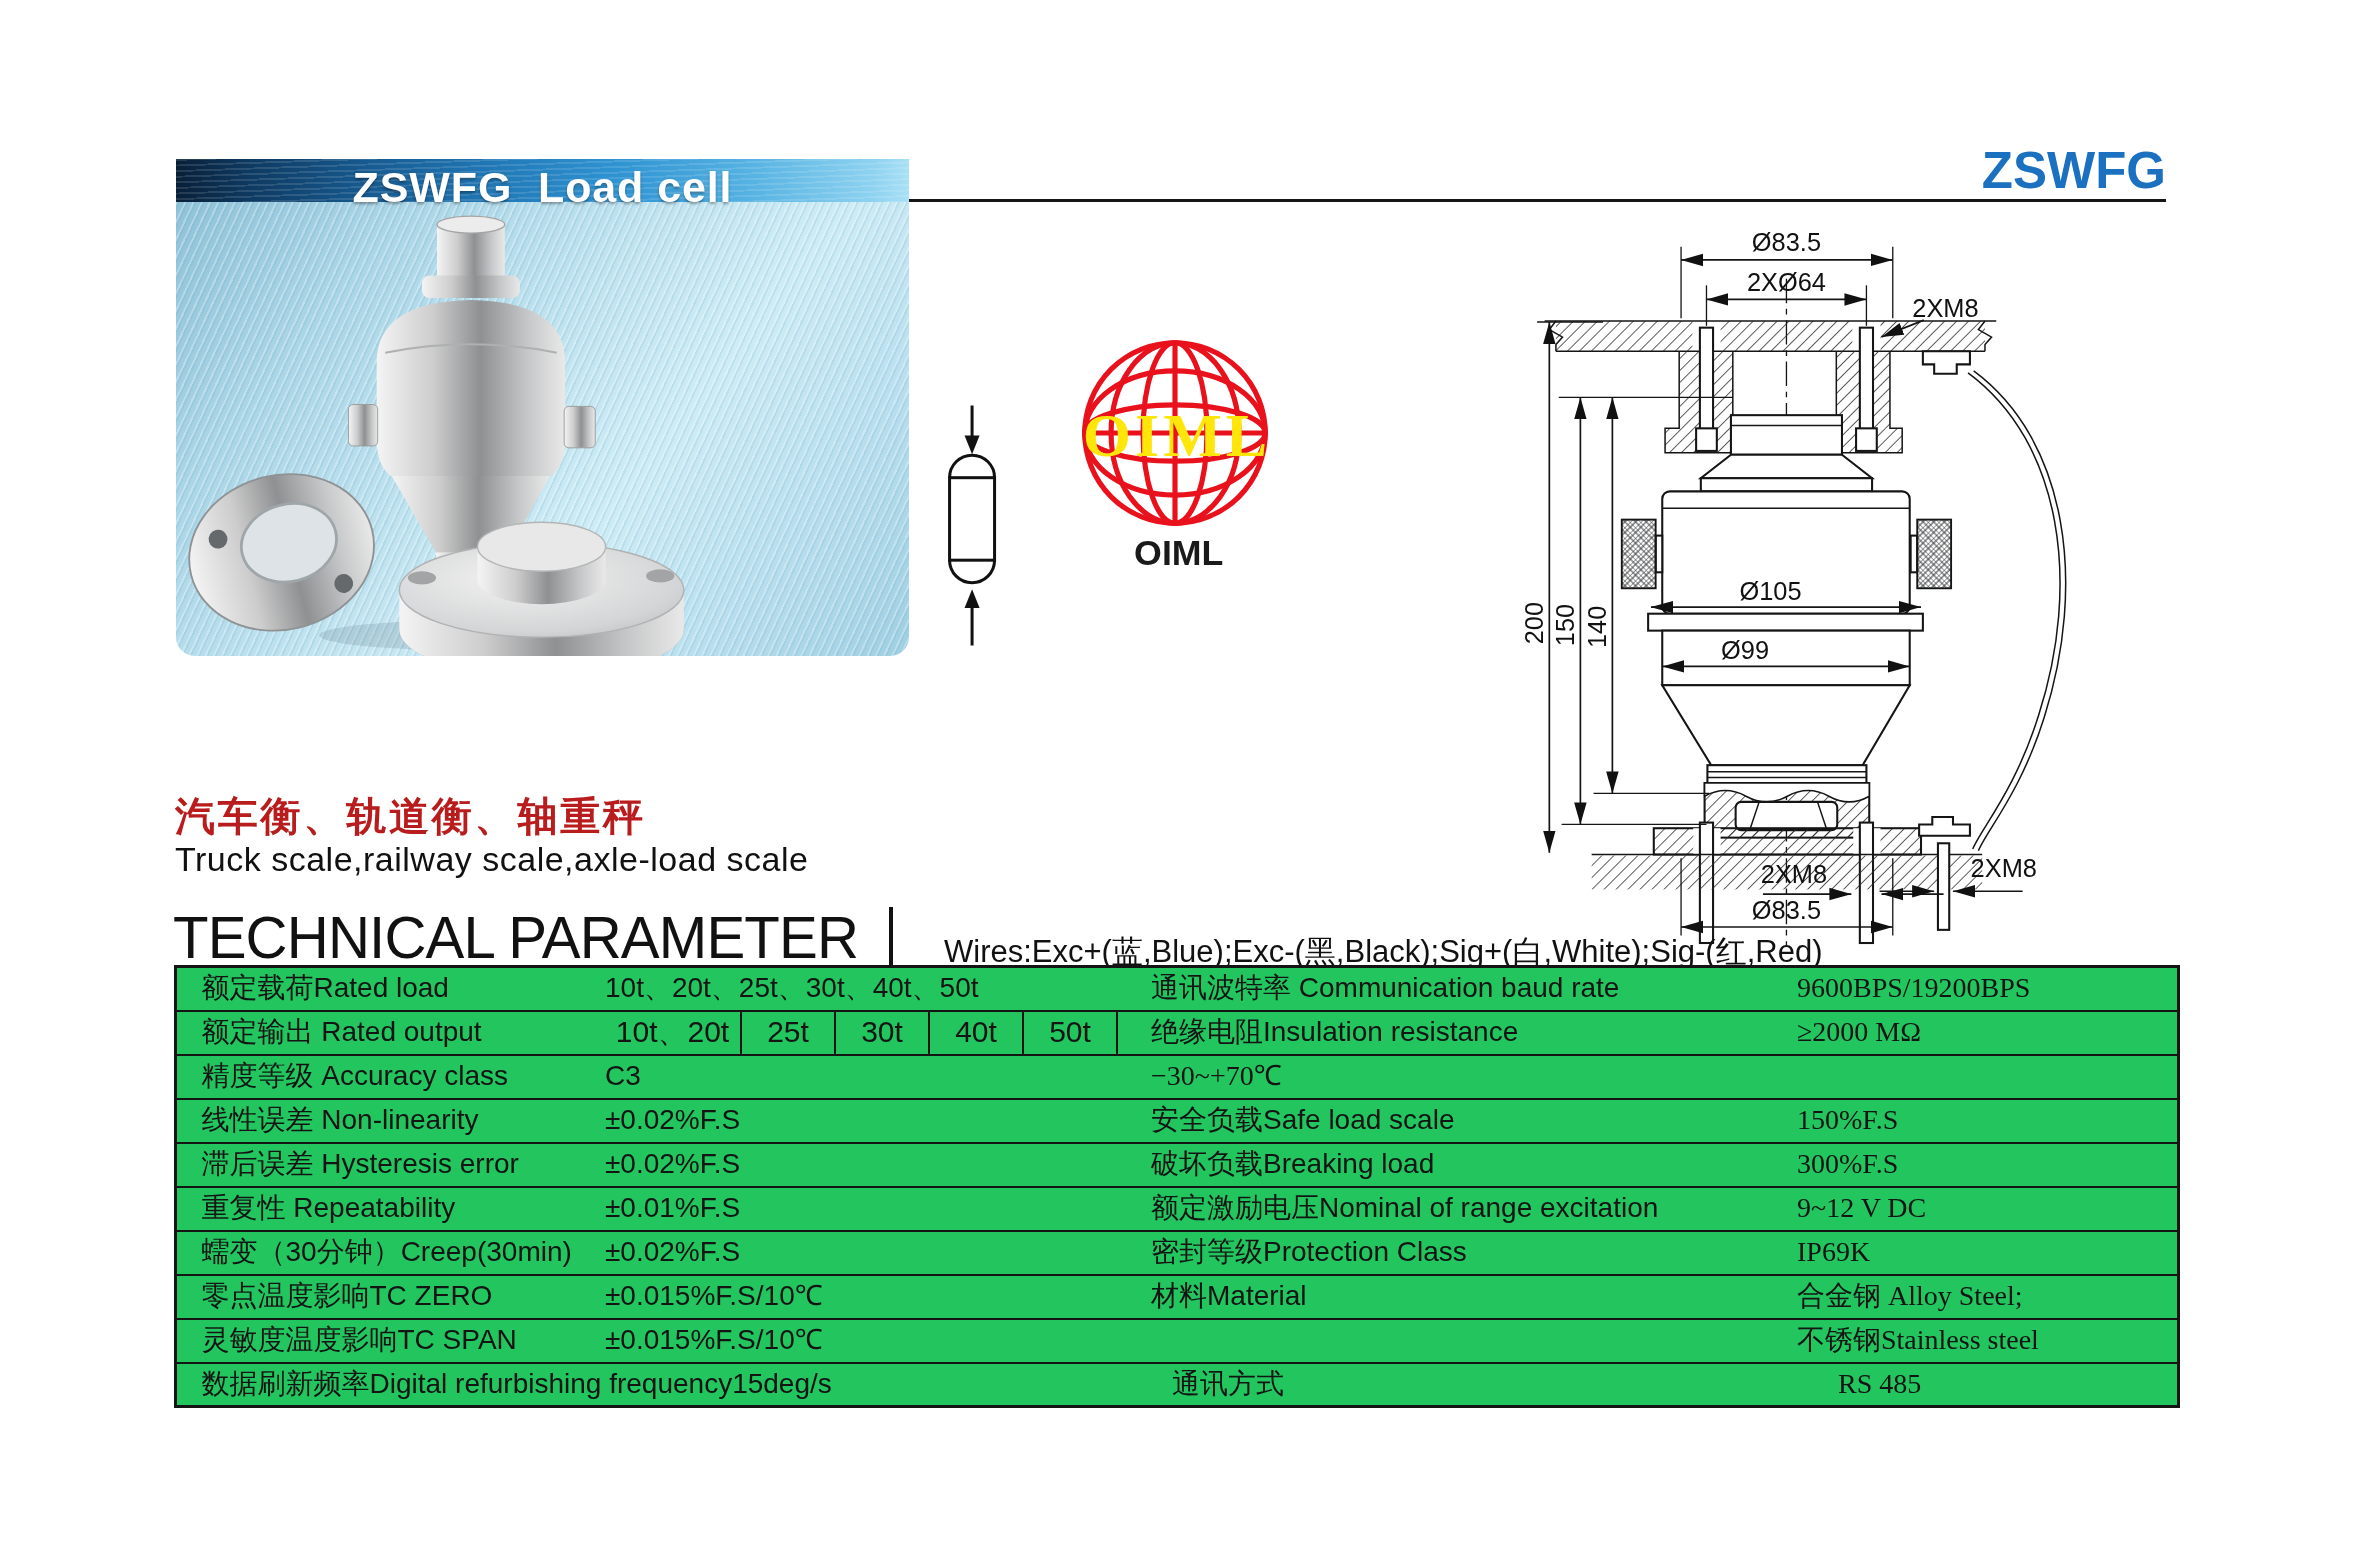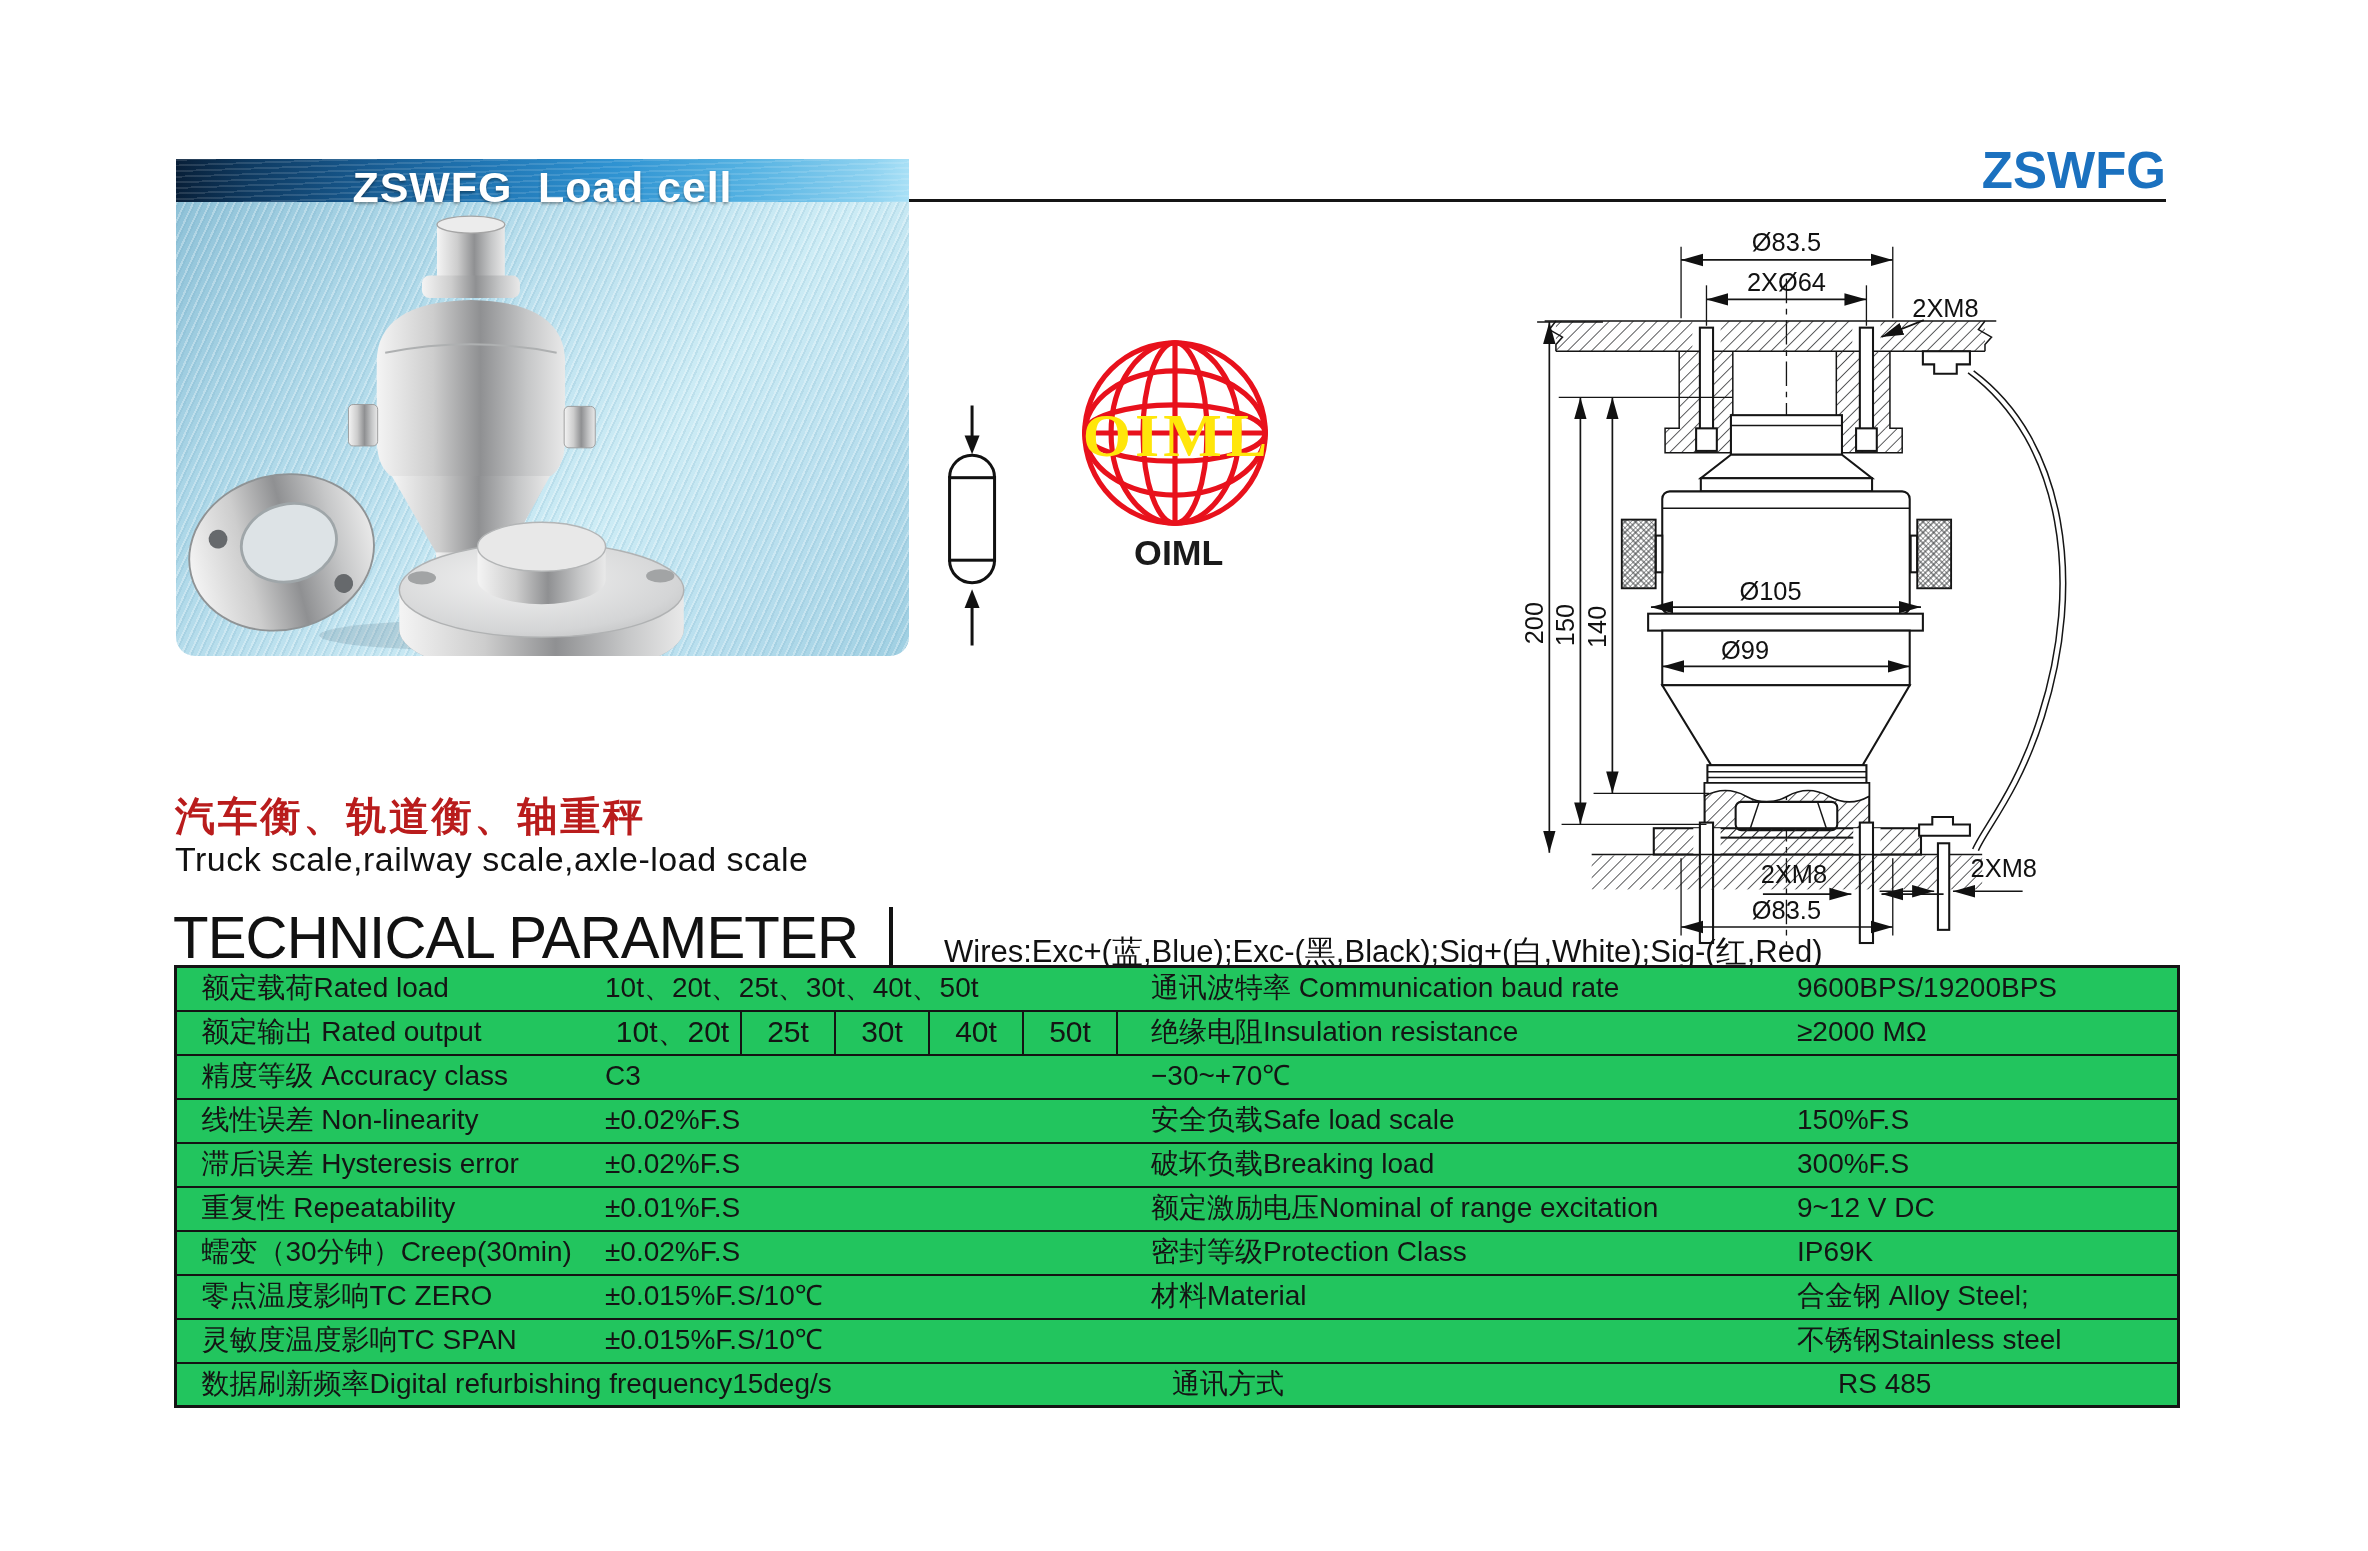--- a/index.html
+++ b/index.html
@@ -49,21 +49,21 @@
   .tech-drawing .cl  { stroke:#151515; stroke-width:1.4; stroke-dasharray:26 6 6 6; }
   .tech-drawing .dt  { font-family:"Liberation Sans",sans-serif; font-size:27px; fill:#111; }
   
   .tbl { position:absolute; left:174px; top:965px; width:2006px; background:#22c55e; border:3.8px solid #141414; }
   .tr { display:flex; height:44px; line-height:40px; border-bottom:2.8px solid #141414; font-size:28px; white-space:nowrap; }
   .tr:last-child { border-bottom:none; height:41px;gap:20px; }
   .c1 { width:428px; padding-left:24.5px; }
   .c1l { width:975px; padding-left:24.5px; }
   .c2 { width:546px; }
   .c3 { width:646px; }
-  .c4 { flex:1; }
+  .c4 { flex:1;font-family:Liberation Serif, serif; }
   .sc  { border-right:2.8px solid #141414; text-align:center; font-size:30px; }
   .s1 { width:137px; }
   .s2 { width:94px; }
   .s1.num { text-align:right; padding-right:13px; }
   .sp { width:33px; }
 </style>
 </head>
 <body>
 
 <div id="page">

